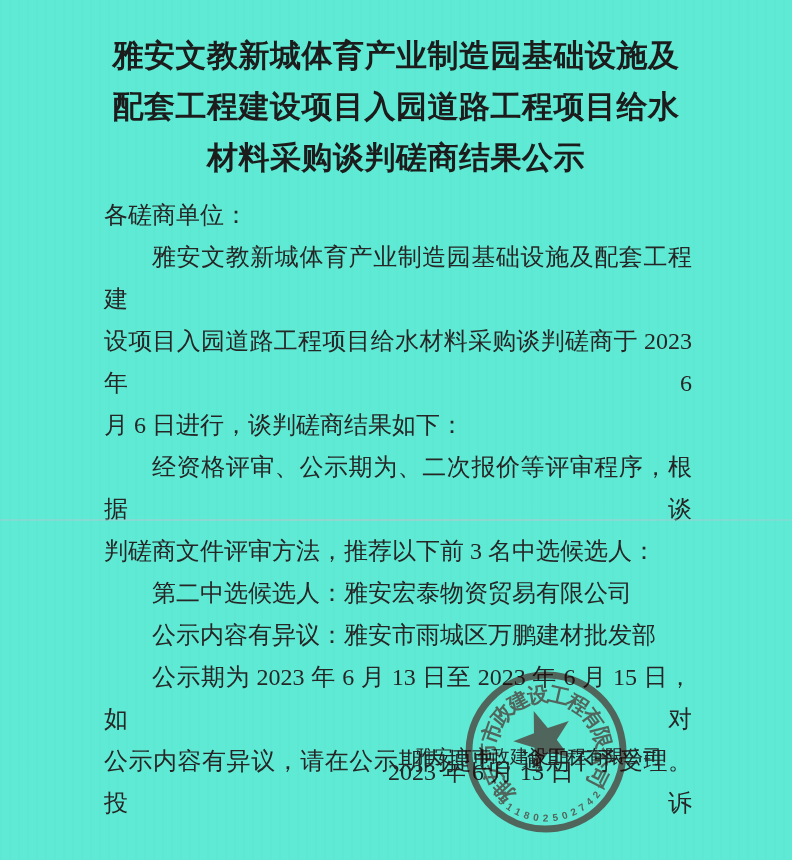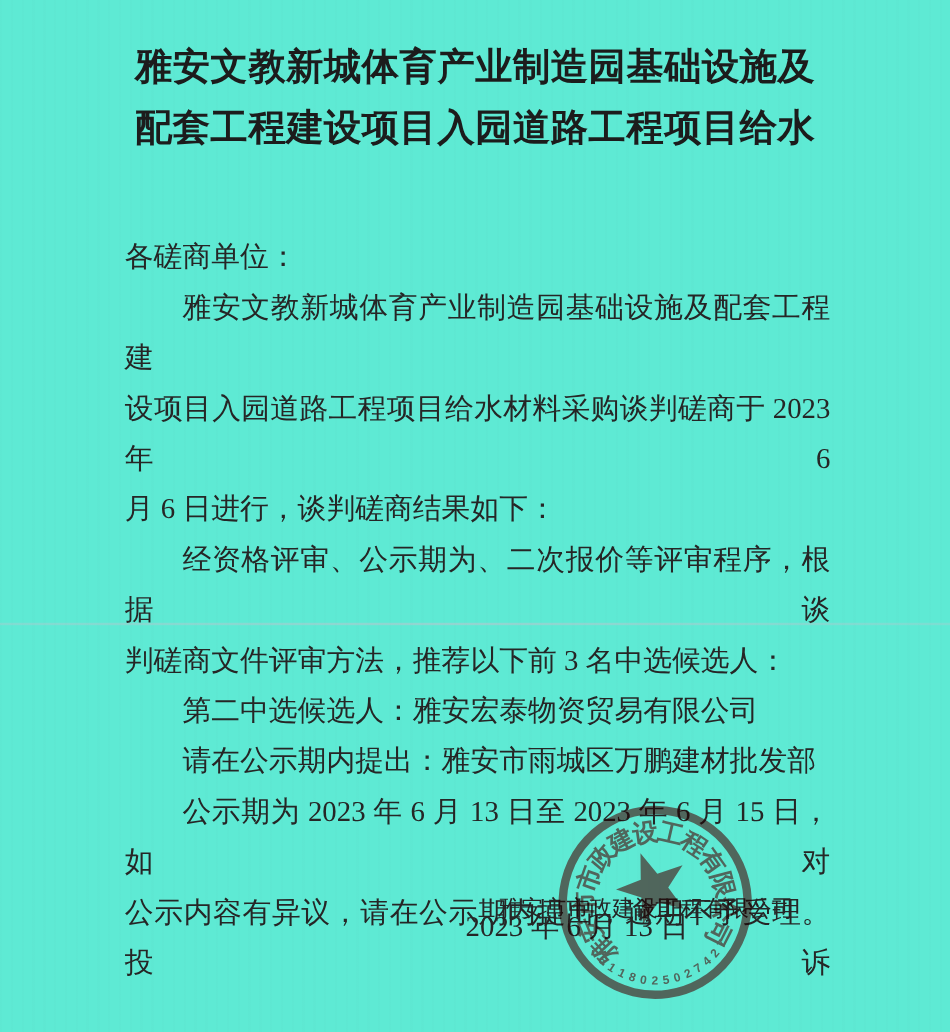--- a/index.html
+++ b/index.html
@@ -59,31 +59,32 @@
   }
 </style>
 </head>
 <body>
 
 <div class="page">
 
   <div class="doc-title" id="doc-title">
       <div>雅安文教新城体育产业制造园基础设施及</div>
       <div>配套工程建设项目入园道路工程项目给水</div>
+      <div>材料采购谈判磋商结果公示</div>
     </div>
 
   <div class="doc-body" id="doc-body">
       <div class="body-line">各磋商单位：</div>
       <div class="body-line indent justify">雅安文教新城体育产业制造园基础设施及配套工程建</div>
       <div class="body-line justify">设项目入园道路工程项目给水材料采购谈判磋商于 2023 年 6</div>
       <div class="body-line">月 6 日进行，谈判磋商结果如下：</div>
       <div class="body-line indent justify">经资格评审、公示期为、二次报价等评审程序，根据谈</div>
       <div class="body-line">判磋商文件评审方法，推荐以下前 3 名中选候选人：</div>
       <div class="body-line indent">第二中选候选人：雅安宏泰物资贸易有限公司</div>
-      <div class="body-line indent">请在公示期内提出：雅安市雨城区万鹏建材批发部</div>
+      <div class="body-line indent">公示内容有异议：雅安市雨城区万鹏建材批发部</div>
       <div class="body-line indent justify">公示期为 2023 年 6 月 13 日至 2023 年 6 月 15 日，如对</div>
       <div class="body-line justify">公示内容有异议，请在公示期内提出，逾期不予受理。投诉</div>
     </div>
 
   <div class="artifact-line"></div>
 
   <div class="sig-company">雅安市市政建设工程有限公司</div>
 
   <div class="sig-date">2023 年 6 月 13 日</div>
 

